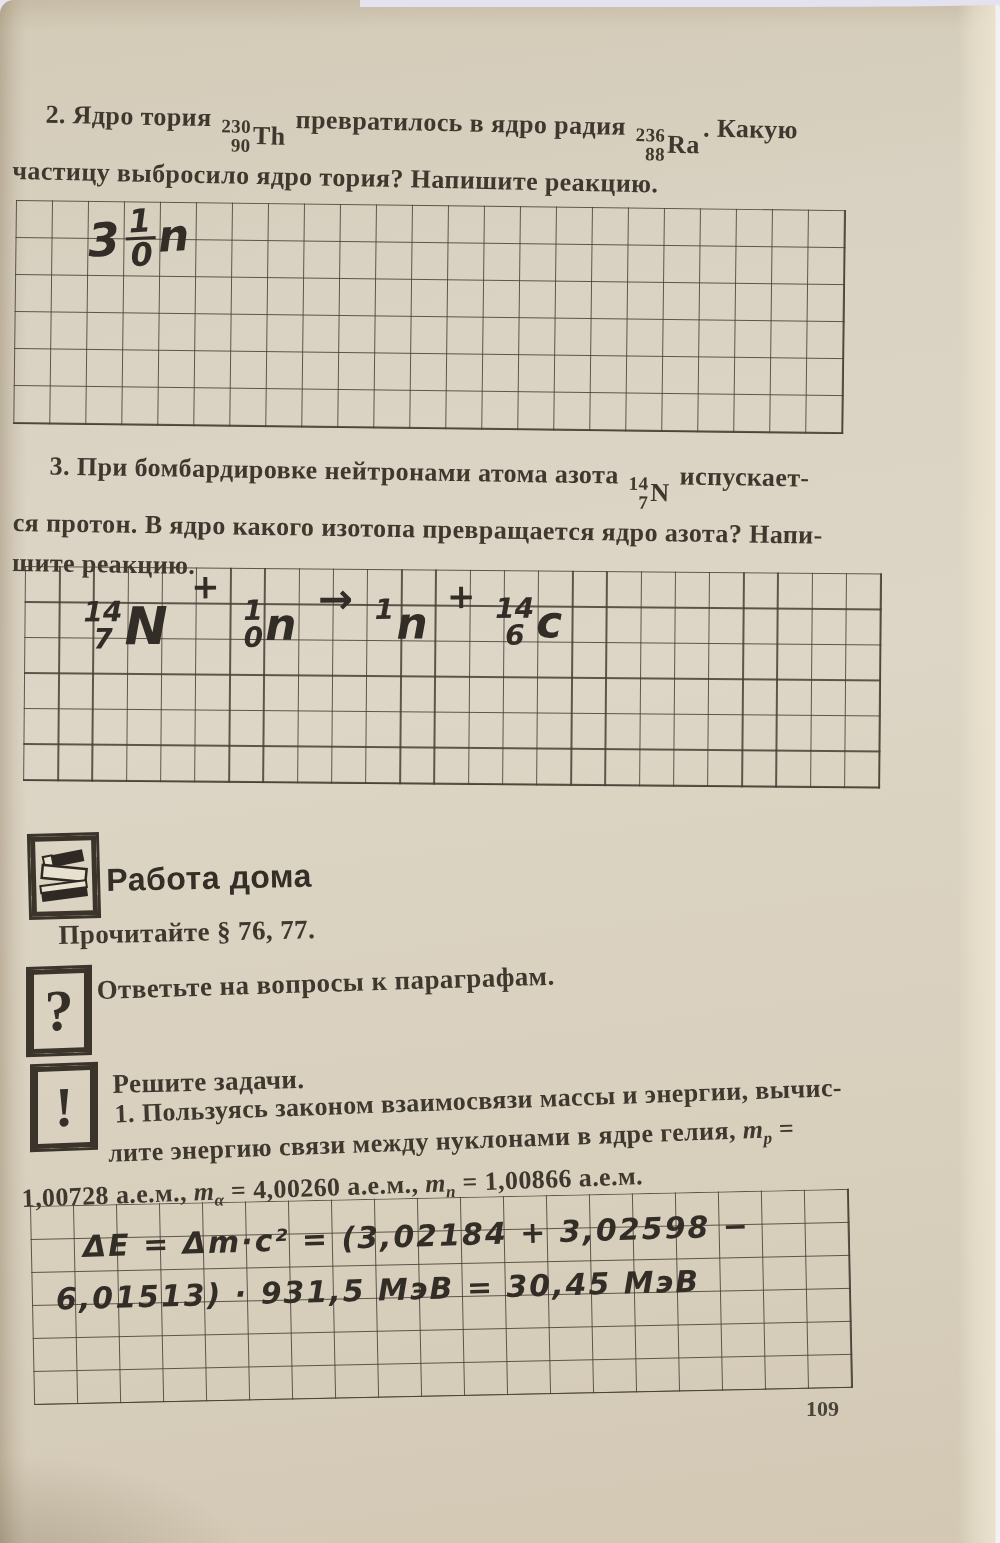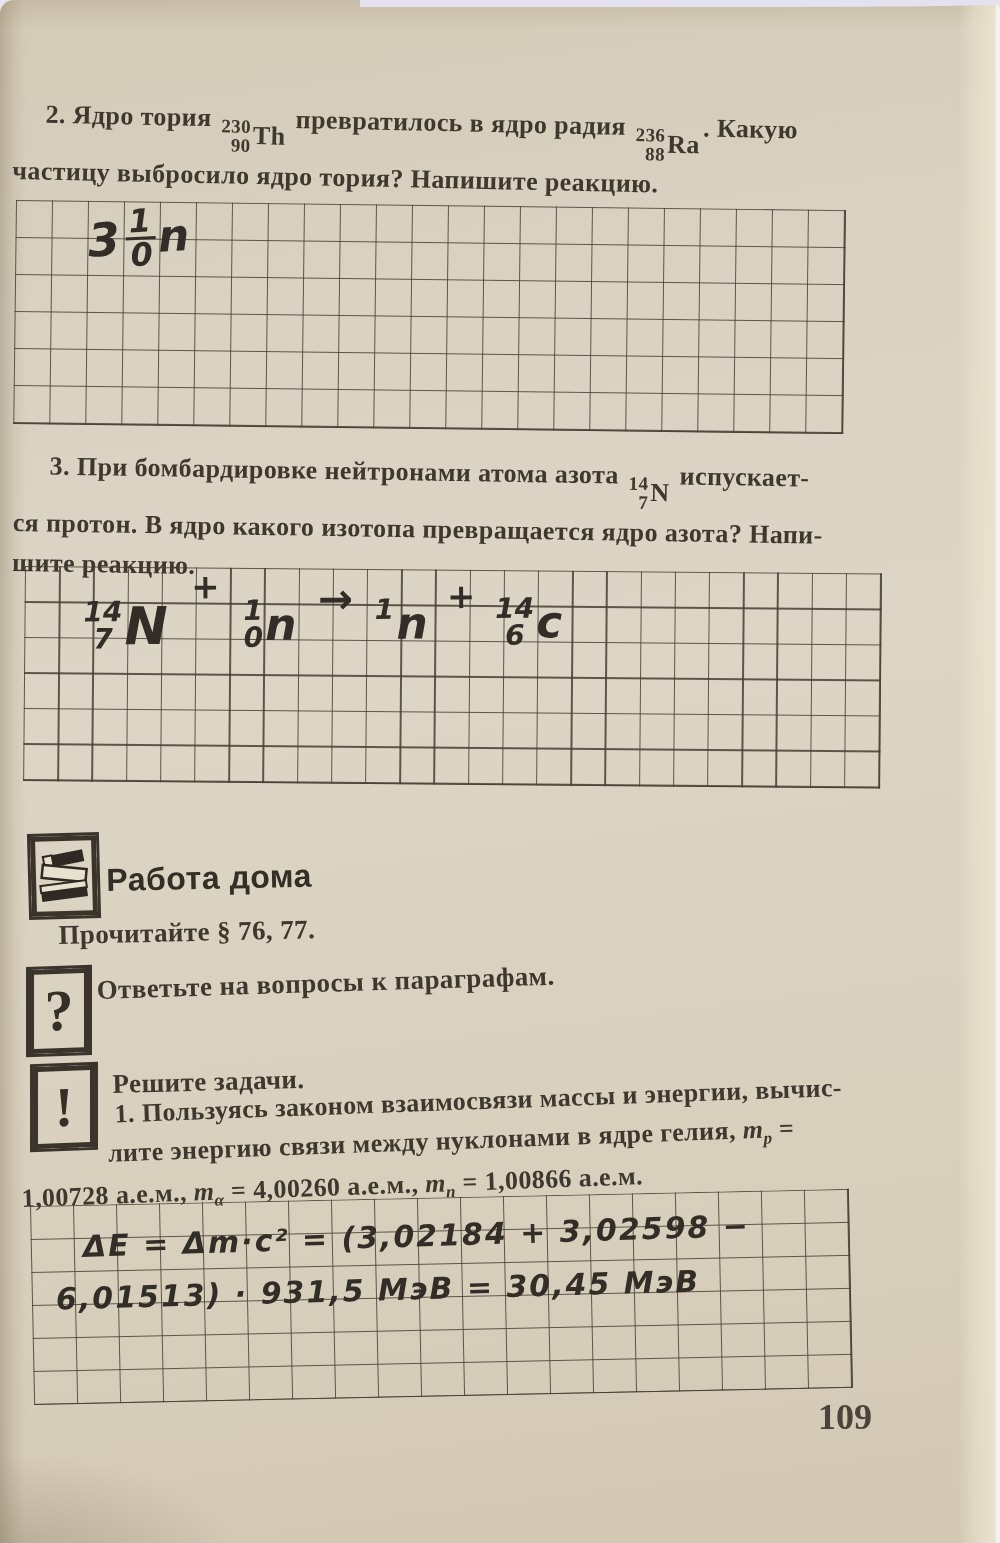--- a/index.html
+++ b/index.html
@@ -70,21 +70,21 @@
     font-style:italic;font-weight:600;transform-origin:left top;white-space:nowrap;
   }
   .hwn{display:inline-flex;align-items:center;}
   .hwn .stk{display:inline-flex;flex-direction:column;align-items:center;line-height:.95;font-size:28px;margin-right:2px;}
   .hwn .stk .bar{border-bottom:3px solid #332d27;padding:0 4px 1px 4px;}
   .hwn .sym{font-size:44px;line-height:1;}
   .hw-coeff{font-size:46px;margin-right:6px;line-height:1;}
   .hw-op{font-size:34px;line-height:1;}
   .hw-line{font-size:30px;letter-spacing:2px;}
 
-  .pagenum{position:absolute;font-size:36px;font-weight:700;color:#4b443a;font-family:"Liberation Serif",serif;margin-left:12px;}
+  .pagenum{position:absolute;font-size:22px;font-weight:700;color:#4b443a;font-family:"Liberation Serif",serif;}
 </style>
 </head>
 <body>
 
 <div class="page">
   <div class="edge-top"></div>
 
   <div class="ptext" style="left:14px;top:94px;width:975px;transform:rotate(1.2deg);">
     <div style="padding-left:32px;">
       <span>2.</span>

